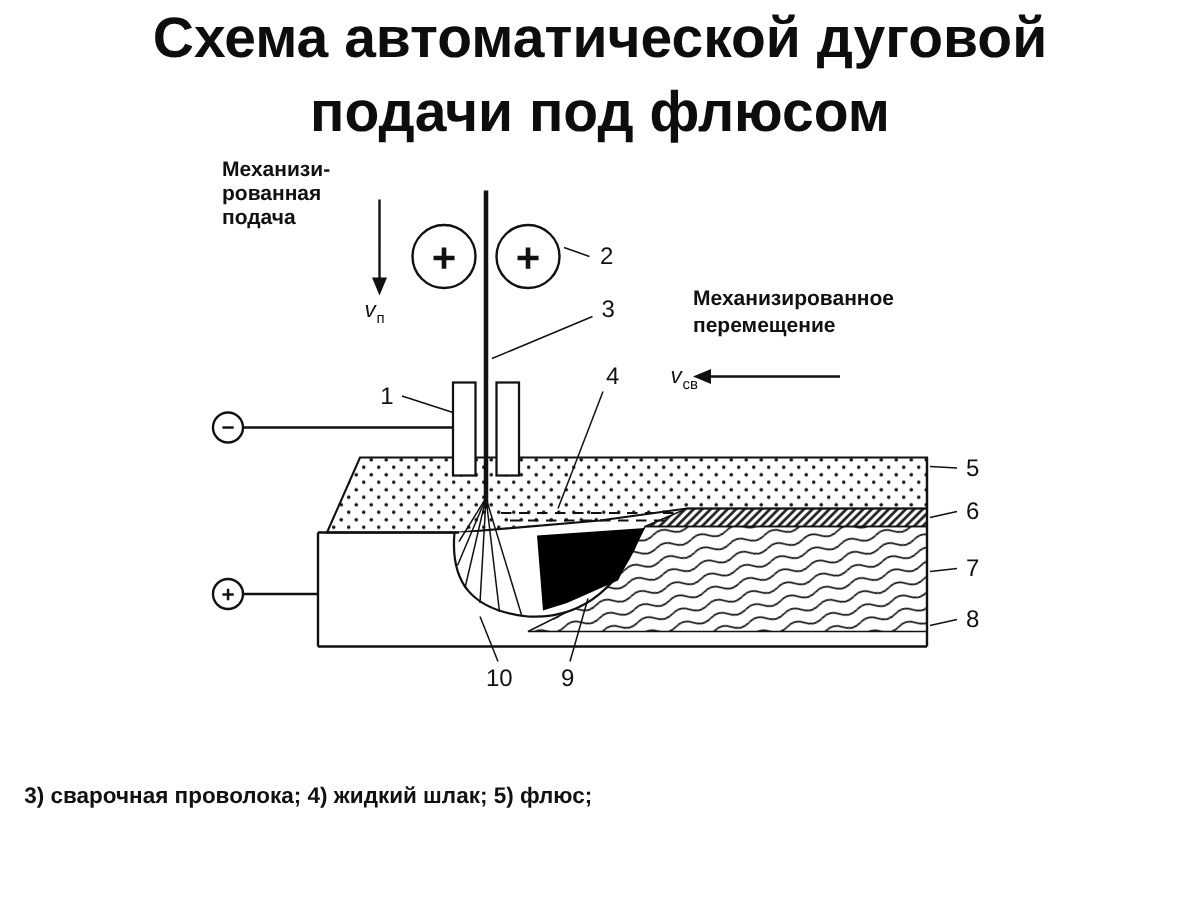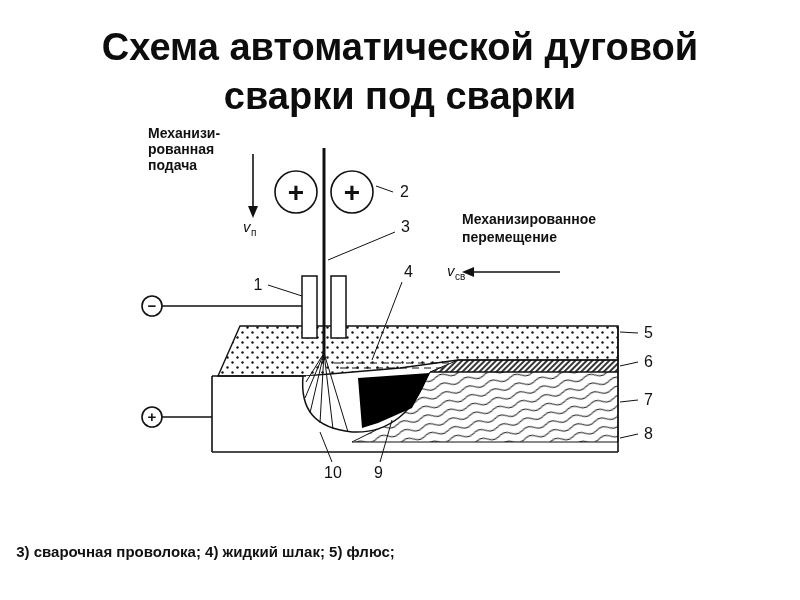--- a/index.html
+++ b/index.html
@@ -1,37 +1,37 @@
 <!DOCTYPE html>
 <html><head>
 <meta charset="utf-8">
 <style>
   html,body{margin:0;padding:0;background:#fff;}
   body{width:800px;height:600px;overflow:hidden;font-family:"Liberation Sans",sans-serif;color:#111;}
   .slide{position:relative;width:800px;height:600px;background:#fff;}
-  .title{margin-top:23px;text-align:center;font-weight:bold;font-size:38px;line-height:1.28;color:#0d0d0d;}
+  .title{margin-top:2px;text-align:center;font-weight:bold;font-size:38px;line-height:1.28;color:#0d0d0d;}
   .diagram-wrap{position:relative;width:800px;height:372px;}
   svg{display:block;}
   svg text{font-family:"Liberation Sans",sans-serif;fill:#111;}
   .lbl{font-size:14px;font-weight:bold;}
   .num{font-size:16px;}
   .vmain{font-size:15px;font-style:italic;}
   .vsub{font-size:10px;}
   .plus-big{font-size:28px;font-weight:bold;}
   .term{font-size:15px;font-weight:bold;}
   .legend{padding:4px 0 0 12px;font-size:15px;font-weight:bold;line-height:1.5;white-space:pre;}
 </style>
 </head>
 <body>
 
 <div class="slide">
 
   <div class="title">
     <div>Схема автоматической дуговой</div>
-    <div>сварки под сварки</div>
+    <div>подачи под флюсом</div>
   </div>
 
   <div class="diagram-wrap">
     <svg width="800" height="372" viewBox="0 0 800 372">
       <defs>
         <pattern id="p-dots" width="10" height="10" patternUnits="userSpaceOnUse">
           <circle cx="2.5" cy="2.5" r="1.2" fill="#111"></circle>
           <circle cx="7.5" cy="7.5" r="1.2" fill="#111"></circle>
         </pattern>
         <pattern id="p-dense" width="4" height="4" patternUnits="userSpaceOnUse" patternTransform="rotate(45)">

